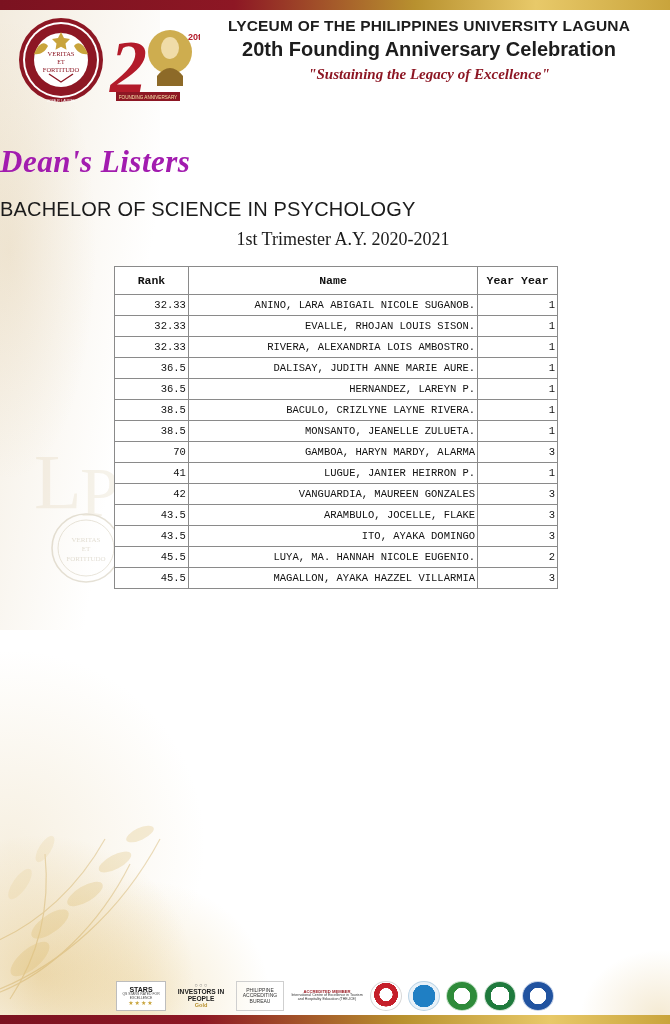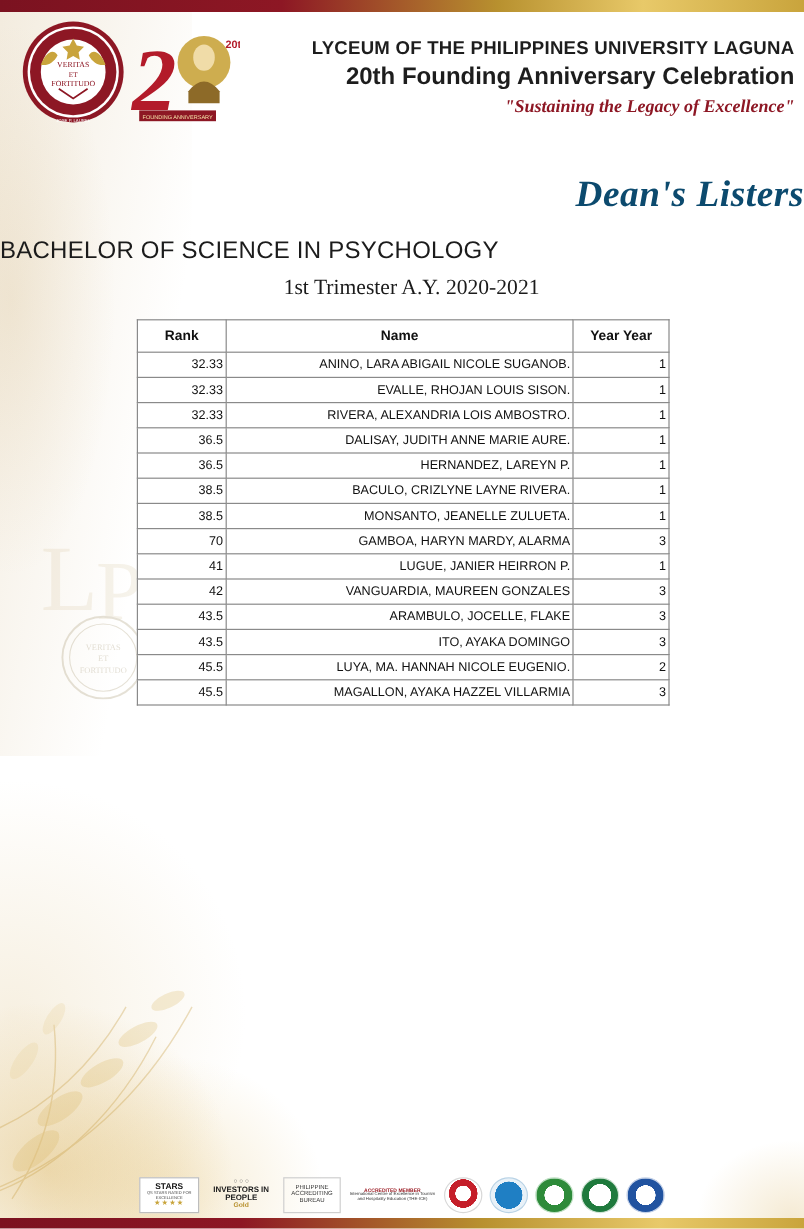--- a/index.html
+++ b/index.html
@@ -87,22 +87,22 @@
     left: 18px; top: 4px;
     width: 86px; height: 92px;
   }
   .anniv-logo {
     position: absolute;
     left: 108px; top: 8px;
     width: 92px; height: 86px;
   }
   .header-text {
     position: absolute;
-    left: 196px; right: 8px; top: 22px;
-    text-align: right;
+    left: 196px; right: 8px; top: 7px;
+    text-align: center;
     color: #2b2b2b;
   }
   .uni-name {
     font-family: "Liberation Sans", sans-serif;
     font-weight: bold;
     font-size: 15.5px;
     letter-spacing: .2px;
     color: #1d1d1d;
   }
   .anniv-line {
@@ -118,26 +118,26 @@
     font-weight: bold;
     font-size: 15px;
     margin-top: 5px;
     color: #8d1724;
   }
 
   
   .deans-title {
     position: absolute;
     top: 144px; left: 0; right: 0;
-    text-align: right;
+    text-align: left;
     font-family: "Liberation Serif", serif;
     font-style: italic;
     font-weight: bold;
     font-size: 31px;
-    color: #0c4a6e;
+    color: #a21caf;
     letter-spacing: .5px;
   }
   .program-title {
     position: absolute;
     top: 198px; left: 0; right: 0;
     text-align: left;
     font-family: "Liberation Sans", sans-serif;
     font-size: 20px;
     color: #1b1b1b;
     letter-spacing: .2px;
@@ -160,21 +160,21 @@
     width: 444px;
   }
   table.listers {
     border-collapse: collapse;
     width: 100%;
     background: #fff;
   }
   table.listers th,
   table.listers td {
     border: 1px solid #8a8a8a;
-    font-family: Liberation Sans, sans-serif;
+    font-family: Liberation Mono, monospace;
     color: #111;
   }
   table.listers th {
     font-size: 11.5px;
     font-weight: bold;
     padding: 7px 2px;
     text-align: center;
   }
   table.listers td {
     font-size: 10.5px;

